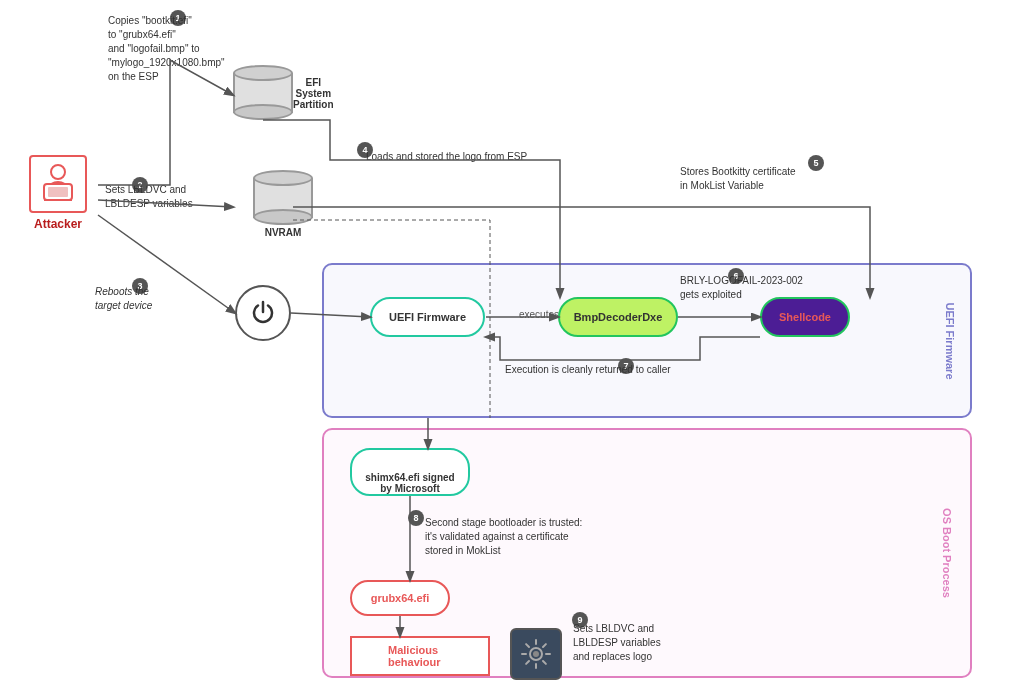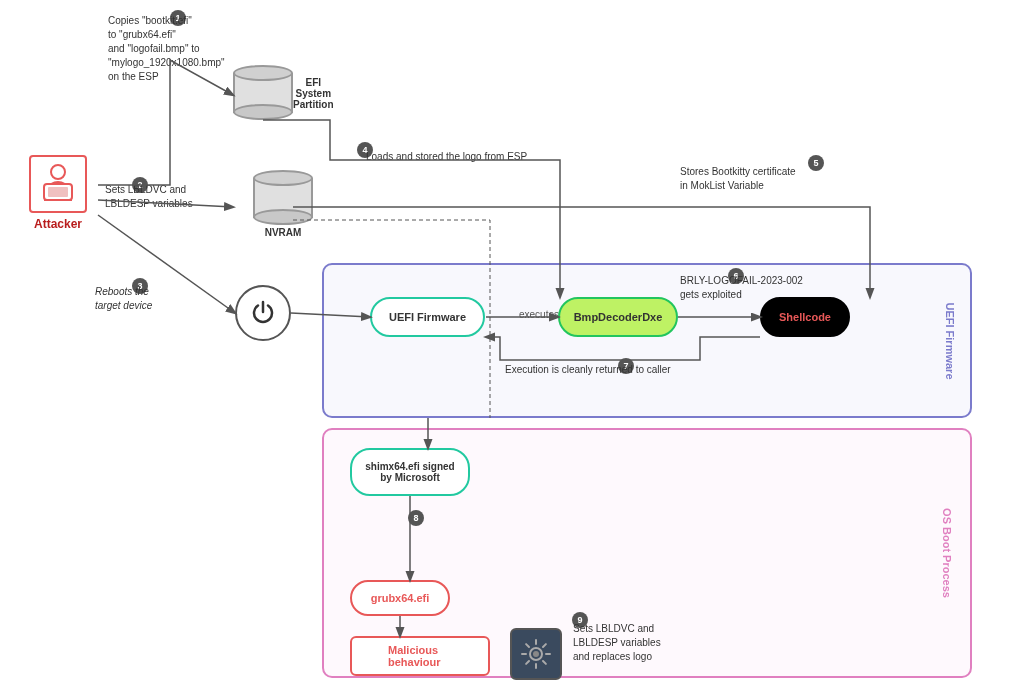--- a/index.html
+++ b/index.html
@@ -203,23 +203,23 @@
       color: #333;
     }
 
     
     .shellcode-node {
       position: absolute;
       left: 760px;
       top: 297px;
       width: 90px;
       height: 40px;
-      border: 2px solid #000000;
+      border: 2px solid #22c55e;
       border-radius: 20px;
-      background: #000000;
+      background: #4c1d95;
       display: flex;
       align-items: center;
       justify-content: center;
       font-size: 11px;
       font-weight: bold;
       color: #e85858;
     }
 
     
     .shim-node {
@@ -231,21 +231,21 @@
       border: 2px solid #22c9a0;
       border-radius: 20px;
       background: #fff;
       display: flex;
       align-items: flex-end;
       justify-content: center;
       font-size: 10px;
       font-weight: bold;
       color: #333;
       text-align: center;
-      padding: 11px;
+      padding: 0;
     }
 
     
     .grub-node {
       position: absolute;
       left: 350px;
       top: 580px;
       width: 100px;
       height: 36px;
       border: 2px solid #e85858;
@@ -260,21 +260,21 @@
     }
 
     
     .malicious-node {
       position: absolute;
       left: 350px;
       top: 636px;
       width: 140px;
       height: 40px;
       border: 2px solid #e85858;
-      border-radius: 6px;
+      border-radius: 0;
       background: #fff;
       display: flex;
       align-items: center;
       justify-content: center;
       font-size: 11px;
       font-weight: bold;
       color: #e85858;
       padding-left: 36px;
     }
 
@@ -473,20 +473,23 @@
   </div>
 
   <div class="annotation" style="left:680px; top:274px; width:170px;">
     BRLY-LOGOFAIL-2023-002<br>gets exploited
   </div>
 
   <div class="annotation" style="left:505px; top:363px; width:190px;">
     Execution is cleanly returned to caller
   </div>
 
+  <div class="annotation" style="left:425px; top:516px; width:215px;">
+    Second stage bootloader is trusted:<br>it's validated against a certificate<br>stored in MokList
+  </div>
 
   <div class="annotation" style="left:573px; top:622px; width:180px;">
     Sets LBLDVC and<br>LBLDESP variables<br>and replaces logo
   </div>
 
   <svg class="arrows-svg">
 
     <defs>
       <marker id="ah" markerWidth="8" markerHeight="8" refX="6" refY="3" orient="auto">
         <path d="M0,0 L0,6 L8,3 z" fill="#555"></path>

